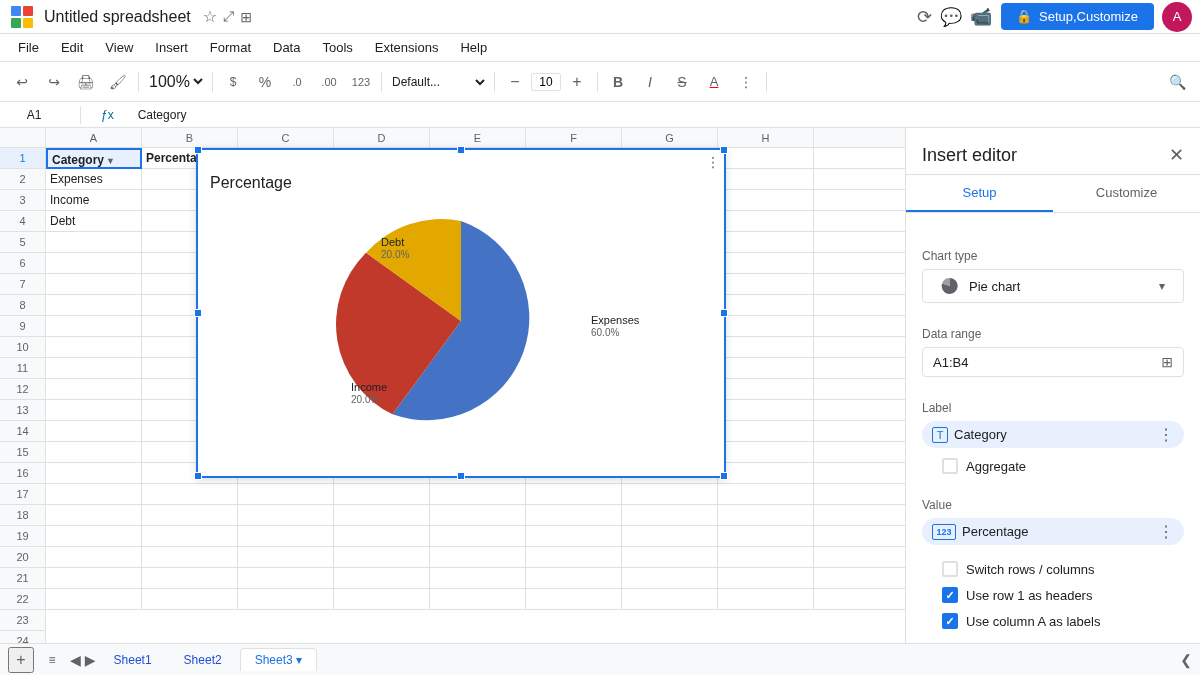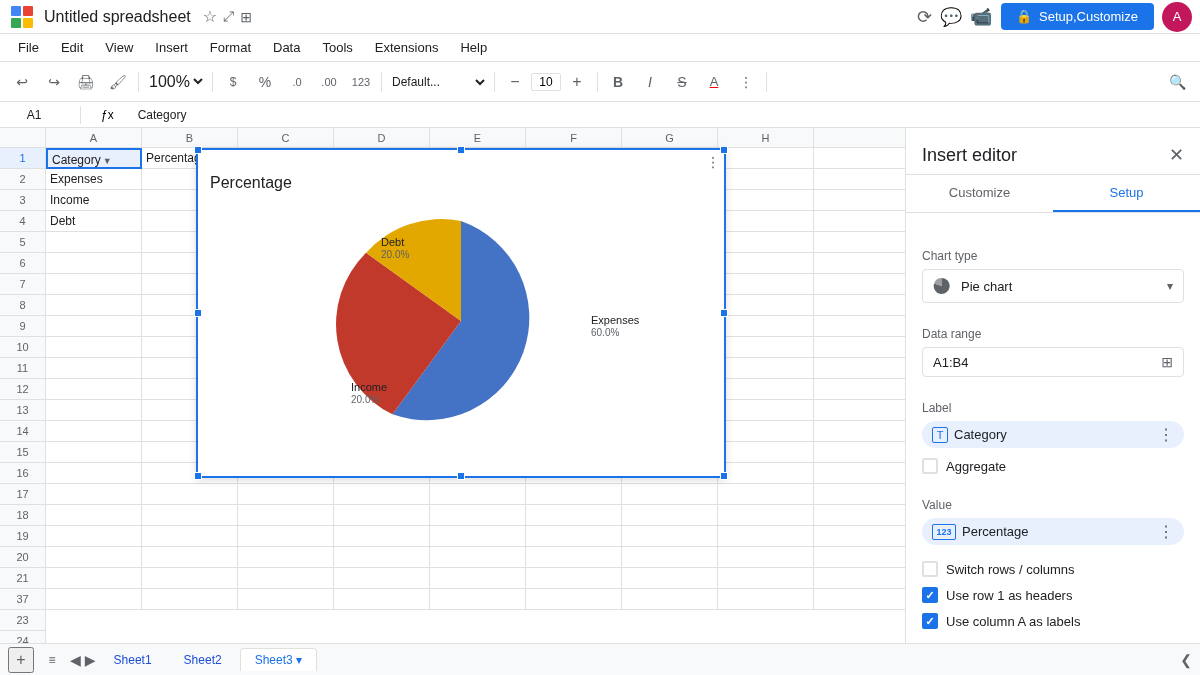--- a/index.html
+++ b/index.html
@@ -27,42 +27,42 @@
     .font-size-box { display: flex; align-items: center; gap: 2px; }
     .font-size-input { width: 30px; border: 1px solid #e0e0e0; border-radius: 2px; text-align: center; font-size: 12px; padding: 1px; }
     .bold-btn { font-weight: bold; font-size: 14px; }
     .italic-btn { font-style: italic; }
     .dollar-btn { font-size: 12px; }
 
     
     .formula-bar { display: flex; align-items: center; height: 26px; border-bottom: 1px solid #e0e0e0; padding: 0 4px; gap: 16px; background: #fff; }
     .cell-ref { width: 60px; font-size: 12px; border: none; text-align: center; color: #202124; }
     .formula-divider { width: 1px; height: 18px; background: #e0e0e0; }
-    .formula-icon { color: #000000; font-size: 12px; padding: 0 4px; }
+    .formula-icon { color: #0369a1; font-size: 12px; padding: 0 4px; }
     .formula-input { flex: 1; border: none; font-size: 12px; color: #202124; padding: 0 4px; outline: none; }
 
     
     .main-area { display: flex; height: calc(675px - 34px - 28px - 40px - 26px - 32px); }
 
     
     .spreadsheet-area { flex: 1; overflow: hidden; position: relative; background: #fff; }
 
     
     .grid-container { display: flex; flex-direction: column; height: 100%; }
     .col-header { min-width: 96px; text-align: center; font-size: 11px; color: #5f6368; border-right: 1px solid #e0e0e0; line-height: 20px; }
     .rows-area { display: flex; flex: 1; overflow: hidden; }
     .row-numbers { width: 46px; background: #f8f9fa; border-right: 1px solid #e0e0e0; }
     .row-number { height: 21px; text-align: center; font-size: 11px; color: #5f6368; line-height: 21px; border-bottom: 1px solid #e0e0e0; }
     .row-number.active { background: #e8f0fe; color: #1a73e8; }
     .grid-rows { flex: 1; overflow: hidden; }
     .grid-row { display: flex; height: 21px; border-bottom: 1px solid #e0e0e0; }
     .grid-row.header-row { background: #fff; }
     .cell { min-width: 96px; height: 21px; border-right: 1px solid #e0e0e0; font-size: 12px; padding: 0 4px; line-height: 21px; overflow: hidden; white-space: nowrap; color: #202124; }
     .cell.selected { background: #e8f0fe; border: 2px solid #1a73e8; }
-    .cell.header-cell { font-weight: 400; }
+    .cell.header-cell { font-weight: 700; }
     .cell.num { text-align: right; }
     .cell-filter { display: inline-block; margin-left: 2px; font-size: 9px; color: #5f6368; }
 
     
     .chart-overlay { position: absolute; top: 20px; left: 196px; width: 530px; height: 330px; background: #fff; border: 2px solid #1a73e8; box-shadow: 0 2px 8px rgba(0,0,0,0.15); z-index: 10; }
     .chart-header { display: flex; justify-content: flex-end; padding: 4px; }
     .chart-menu-btn { color: #5f6368; cursor: pointer; font-size: 14px; background: none; border: none; }
     .chart-title { text-align: left; padding: 0 12px; font-size: 16px; color: #202124; margin-bottom: 4px; }
     .chart-svg-area { width: 100%; height: 260px; display: flex; align-items: center; justify-content: center; }
     .chart-resize-handle { position: absolute; width: 8px; height: 8px; background: #1a73e8; border: 1px solid #fff; }
@@ -78,33 +78,33 @@
     
     .chart-editor { width: 295px; border-left: 1px solid #e0e0e0; background: #fff; overflow-y: auto; display: flex; flex-direction: column; }
     .editor-header { display: flex; align-items: center; justify-content: space-between; padding: 16px 16px 8px; border-bottom: 1px solid #e0e0e0; }
     .editor-title { font-size: 18px; color: #202124; font-weight: 400; }
     .editor-close { color: #5f6368; cursor: pointer; font-size: 18px; background: none; border: none; }
     .editor-tabs { display: flex; border-bottom: 1px solid #e0e0e0; }
     .editor-tab { flex: 1; text-align: center; padding: 10px; font-size: 13px; cursor: pointer; color: #5f6368; border-bottom: 2px solid transparent; }
     .editor-tab.active { color: #1a73e8; border-bottom: 2px solid #1a73e8; }
     .editor-body { padding: 12px 16px; flex: 1; }
     .section-label { font-size: 12px; color: #5f6368; margin-bottom: 6px; margin-top: 24px; }
-    .chart-type-selector { display: flex; align-items: center; border: 1px solid #e0e0e0; border-radius: 4px; padding: 6px 10px; cursor: pointer; }
+    .chart-type-selector { display: flex; align-items: center; border: 1px solid #e0e0e0; border-radius: 4px; padding: 6px 18px; cursor: pointer; }
     .chart-type-icon { width: 20px; height: 20px; margin-right: 8px; color: #5f6368; font-size: 14px; display: flex; align-items: center; }
     .chart-type-text { flex: 1; font-size: 13px; color: #202124; }
     .chart-type-arrow { color: #5f6368; }
     .data-range-row { display: flex; align-items: center; border: 1px solid #e0e0e0; border-radius: 4px; padding: 6px 10px; margin-top: 4px; }
     .data-range-text { flex: 1; font-size: 13px; color: #202124; }
     .data-range-icon { color: #5f6368; font-size: 14px; cursor: pointer; }
     .label-section { margin-top: 8px; }
     .chip { display: flex; align-items: center; background: #e8f0fe; border-radius: 16px; padding: 4px 10px; margin-top: 4px; gap: 6px; }
     .chip-icon { font-size: 11px; color: #1a73e8; border: 1px solid #1a73e8; border-radius: 2px; width: 16px; height: 16px; display: flex; align-items: center; justify-content: center; }
     .chip-text { font-size: 13px; color: #202124; flex: 1; }
     .chip-more { color: #5f6368; cursor: pointer; font-size: 16px; margin-left: auto; }
-    .checkbox-row { display: flex; align-items: center; gap: 8px; margin-top: 10px; }
+    .checkbox-row { display: flex; align-items: center; gap: 8px; margin-top: 10px; margin-left: 20px; }
     .checkbox { width: 16px; height: 16px; border: 2px solid #e0e0e0; border-radius: 2px; flex-shrink: 0; background: #fff; }
     .checkbox.checked { background: #1a73e8; border-color: #1a73e8; display: flex; align-items: center; justify-content: center; }
     .checkbox-label { font-size: 13px; color: #202124; }
     .value-section { margin-top: 8px; }
     .chip-num-icon { font-size: 11px; color: #1a73e8; border: 1px solid #1a73e8; border-radius: 2px; width: 22px; height: 16px; display: flex; align-items: center; justify-content: center; font-weight: bold; }
 
     
     .bottom-bar { display: flex; align-items: center; height: 32px; border-top: 1px solid #e0e0e0; background: #f8f9fa; padding: 0 8px; gap: 4px; }
     .sheet-tab { padding: 4px 14px; font-size: 12px; color: #1d4ed8; cursor: pointer; border-radius: 4px 4px 0 0; background: transparent; border: none; }
     .sheet-tab.active { background: #fff; color: #1a73e8; border: 1px solid #e0e0e0; border-bottom: none; font-weight: 500; }
@@ -236,21 +236,21 @@
           <div class="row-number">12</div>
           <div class="row-number">13</div>
           <div class="row-number">14</div>
           <div class="row-number">15</div>
           <div class="row-number">16</div>
           <div class="row-number">17</div>
           <div class="row-number">18</div>
           <div class="row-number">19</div>
           <div class="row-number">20</div>
           <div class="row-number">21</div>
-          <div class="row-number">37</div>
+          <div class="row-number">22</div>
           <div class="row-number">23</div>
           <div class="row-number">24</div>
 
         </div>
         <div class="grid-rows">
 
           <div class="grid-row header-row">
             <div class="cell selected header-cell">Category<span class="cell-filter">▼</span></div>
             <div class="cell header-cell">Percentage<span class="cell-filter">▼</span></div>
             <div class="cell"></div>
@@ -512,22 +512,22 @@
       </div>
     </div>
   </div>
 
   <div class="chart-editor">
     <div class="editor-header">
       <span class="editor-title">Insert editor</span>
       <button class="editor-close">✕</button>
     </div>
     <div class="editor-tabs">
+      <div class="editor-tab active">Setup</div>
       <div class="editor-tab">Customize</div>
-      <div class="editor-tab active">Setup</div>
     </div>
     <div class="editor-body">
 
       <div class="section-label">Chart type</div>
       <div class="chart-type-selector">
         <div class="chart-type-icon">
           <svg width="18" height="18" viewBox="0 0 18 18">
             <path d="M9,9 L9,1 A8,8 0 1,1 1.1,6.5 Z" fill="#5f6368"></path>
             <path d="M9,9 L1.1,6.5 A8,8 0 0,1 9,1 Z" fill="#9e9e9e"></path>
           </svg>

